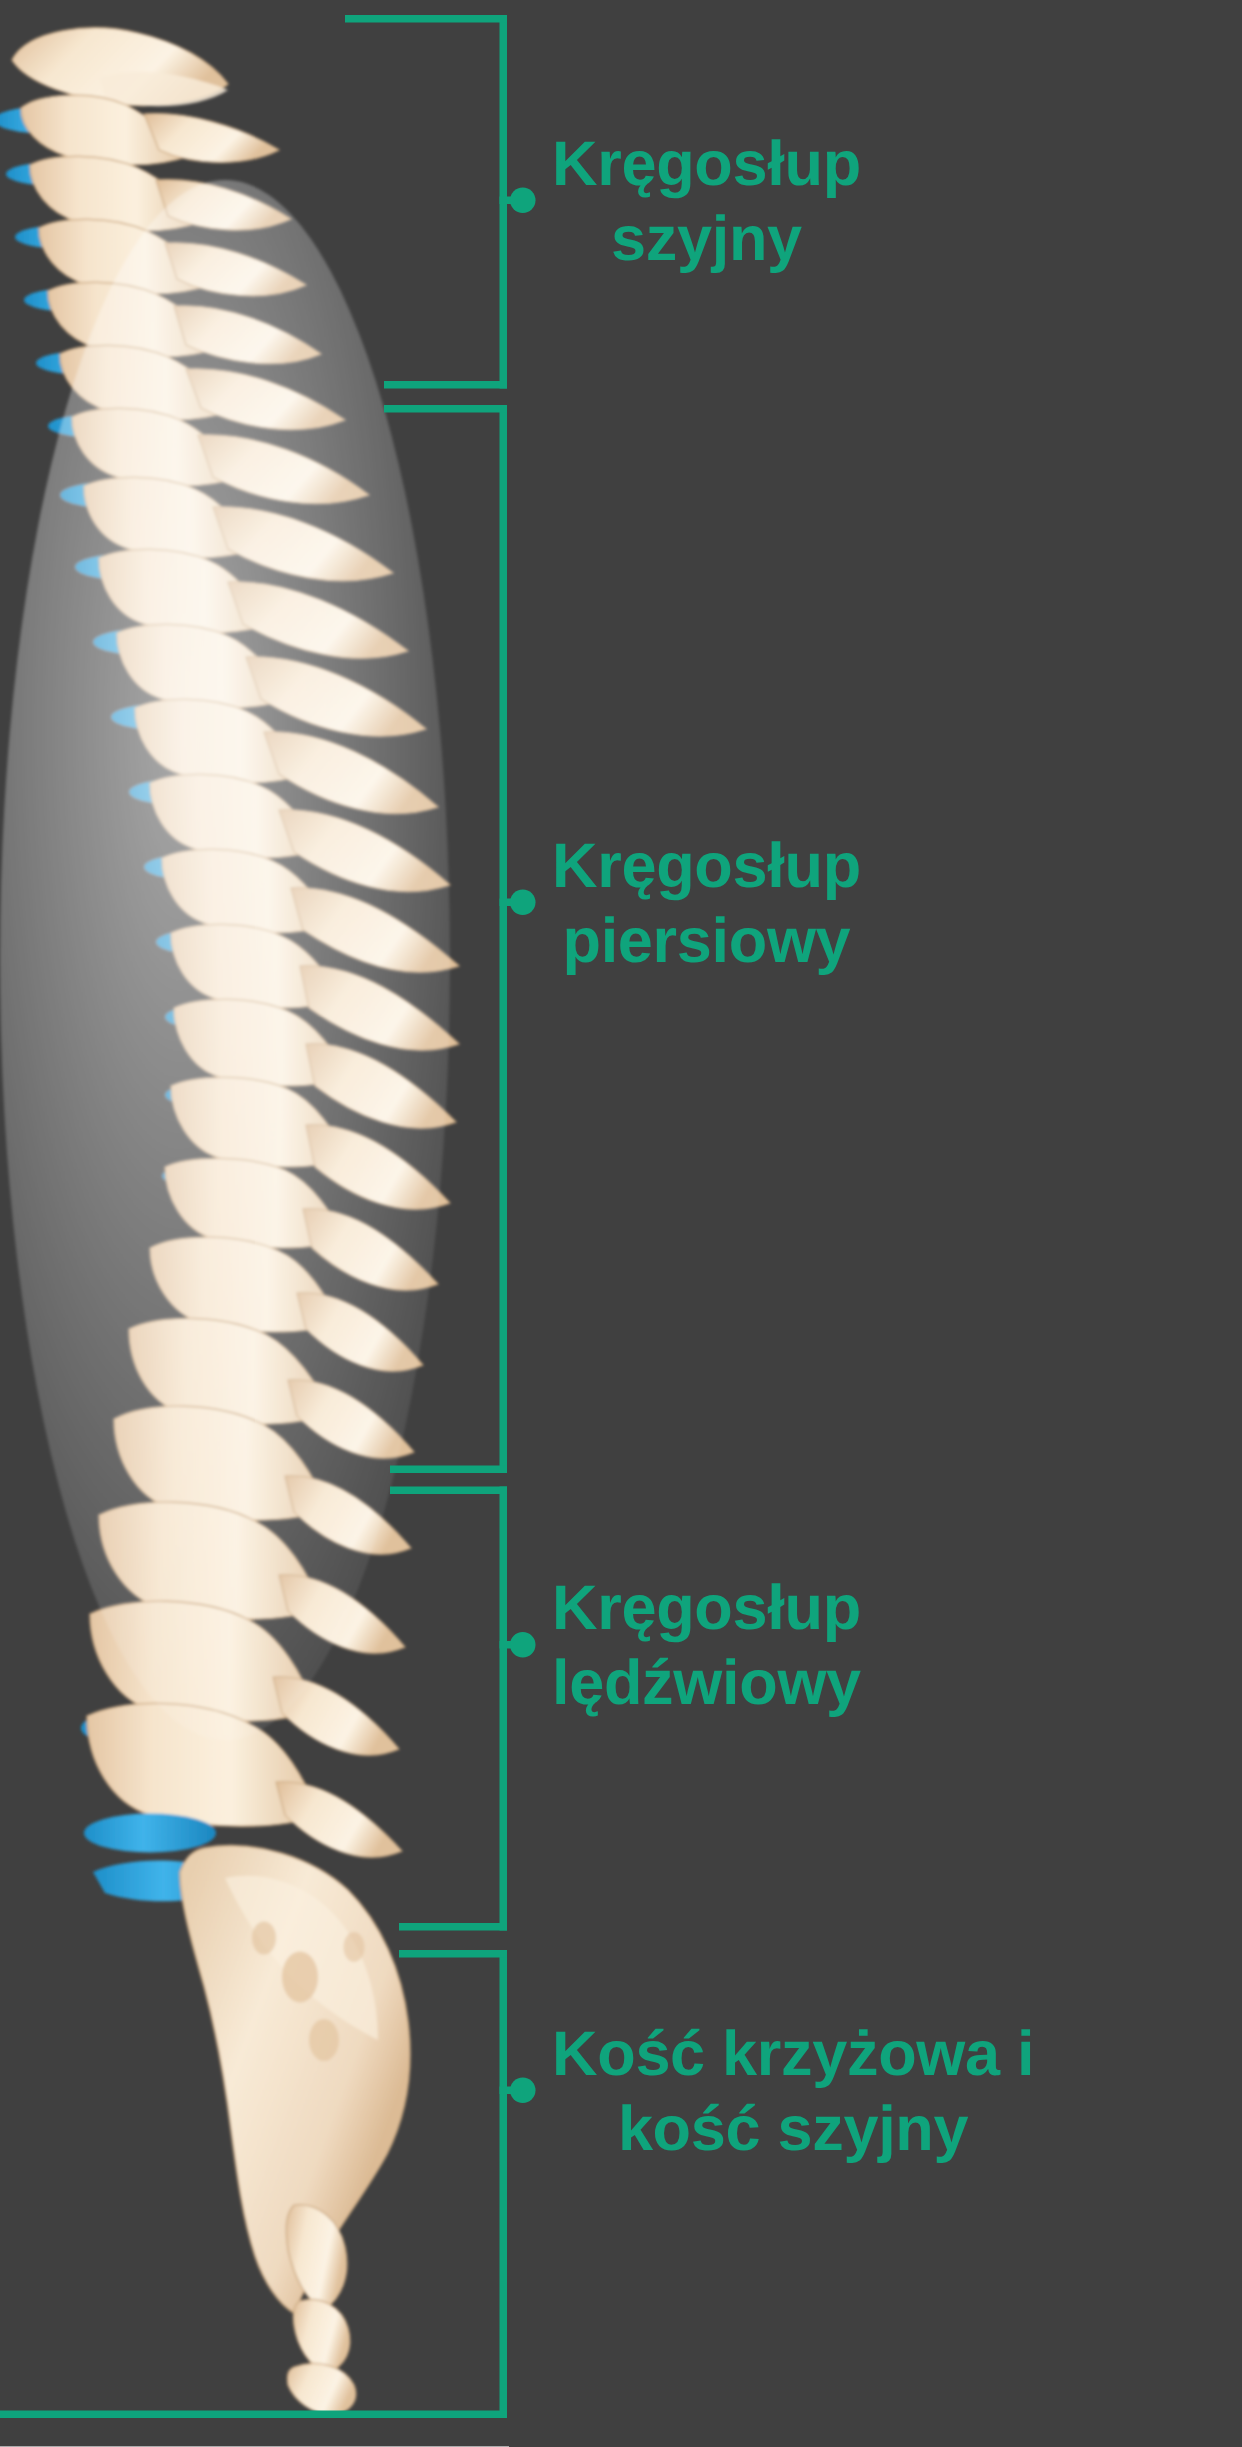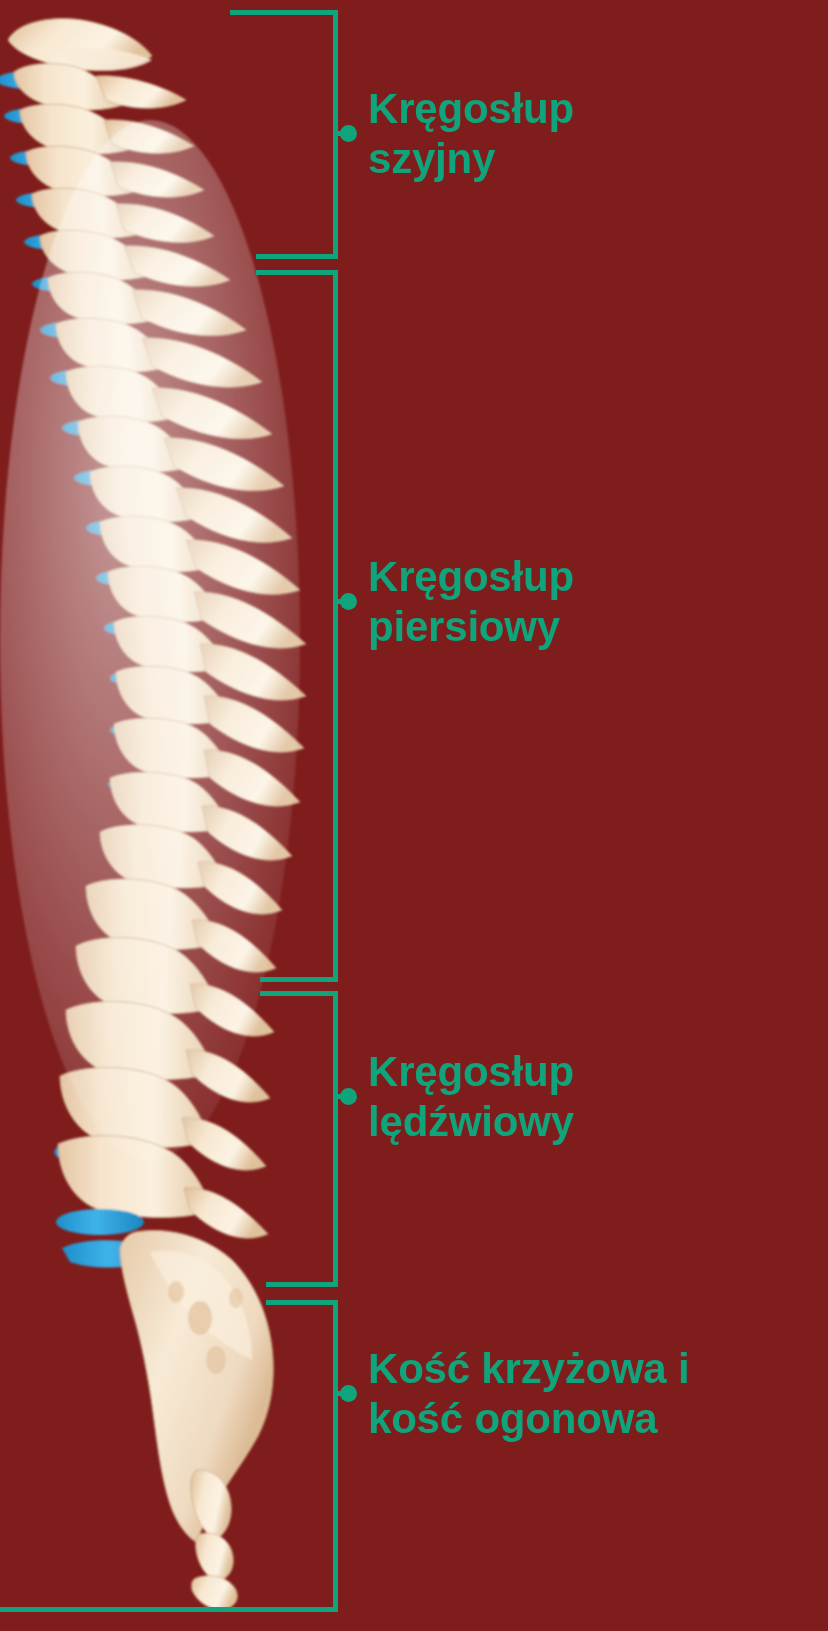--- a/index.html
+++ b/index.html
@@ -12,21 +12,22 @@
     height: 1631px;
     position: relative;
     overflow: hidden;
     font-family: "Liberation Sans", sans-serif;
   }
   #stage {
     position: absolute;
     left: 0; top: 0;
     width: 828px;
     height: 1631px;
-    background: #7f1d1d;
+    background: #404040;
+    text-align: center;
   }
 
   
   #spine-illustration {
     position: absolute;
     left: 0;
     top: 0;
     width: 360px;
     height: 1631px;
   }
@@ -275,15 +276,15 @@
 lędźwiowy</div>
 
   <div class="bracket" style="--accent:#0FA47C; left:230px; top:1300px; width:108px; height:312px;">
     <div class="vrail"></div>
     <div class="arm top" style="width:72px;"></div>
     <div class="arm bottom" style="width:340px; right:auto; left:-232px;"></div>
   </div>
   <div class="leader" style="background:#0FA47C; left:333px; top:1391px; width:18px;"></div>
   <div class="leader-dot" style="background:#0FA47C; left:340px; top:1385px;"></div>
   <div class="label" style="--accent:#0FA47C; left:368px; top:1344px;">Kość krzyżowa i
-kość ogonowa</div>
+kość szyjny</div>
 
 </div>
 
 </body></html>

